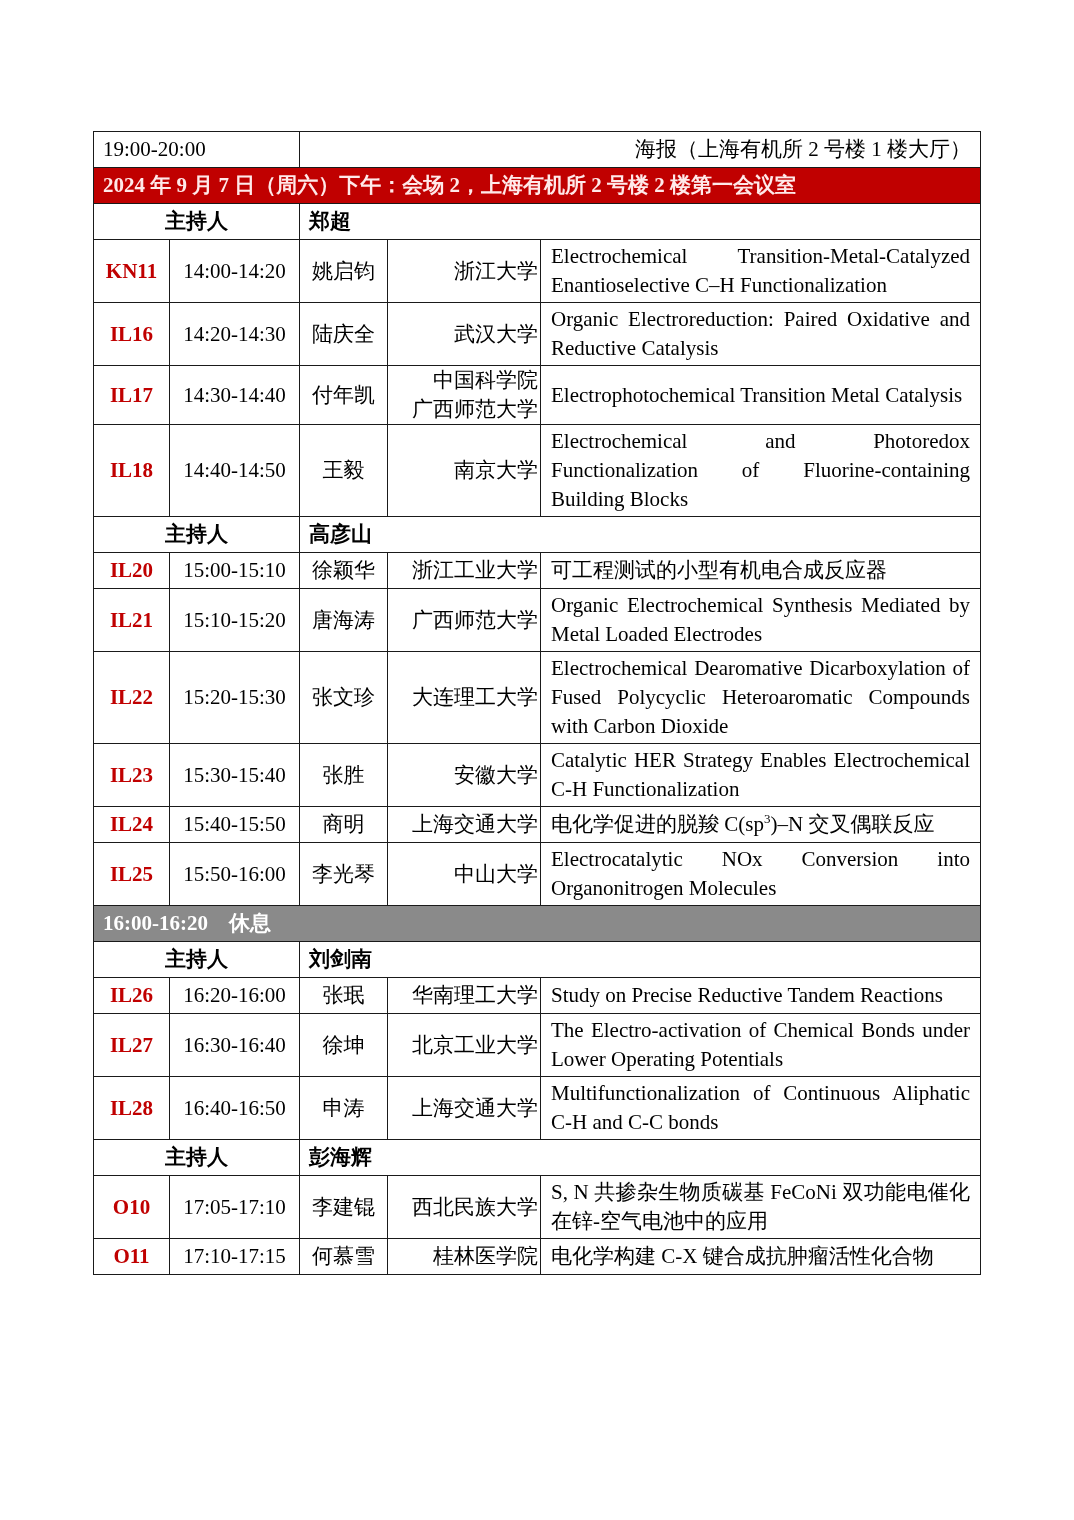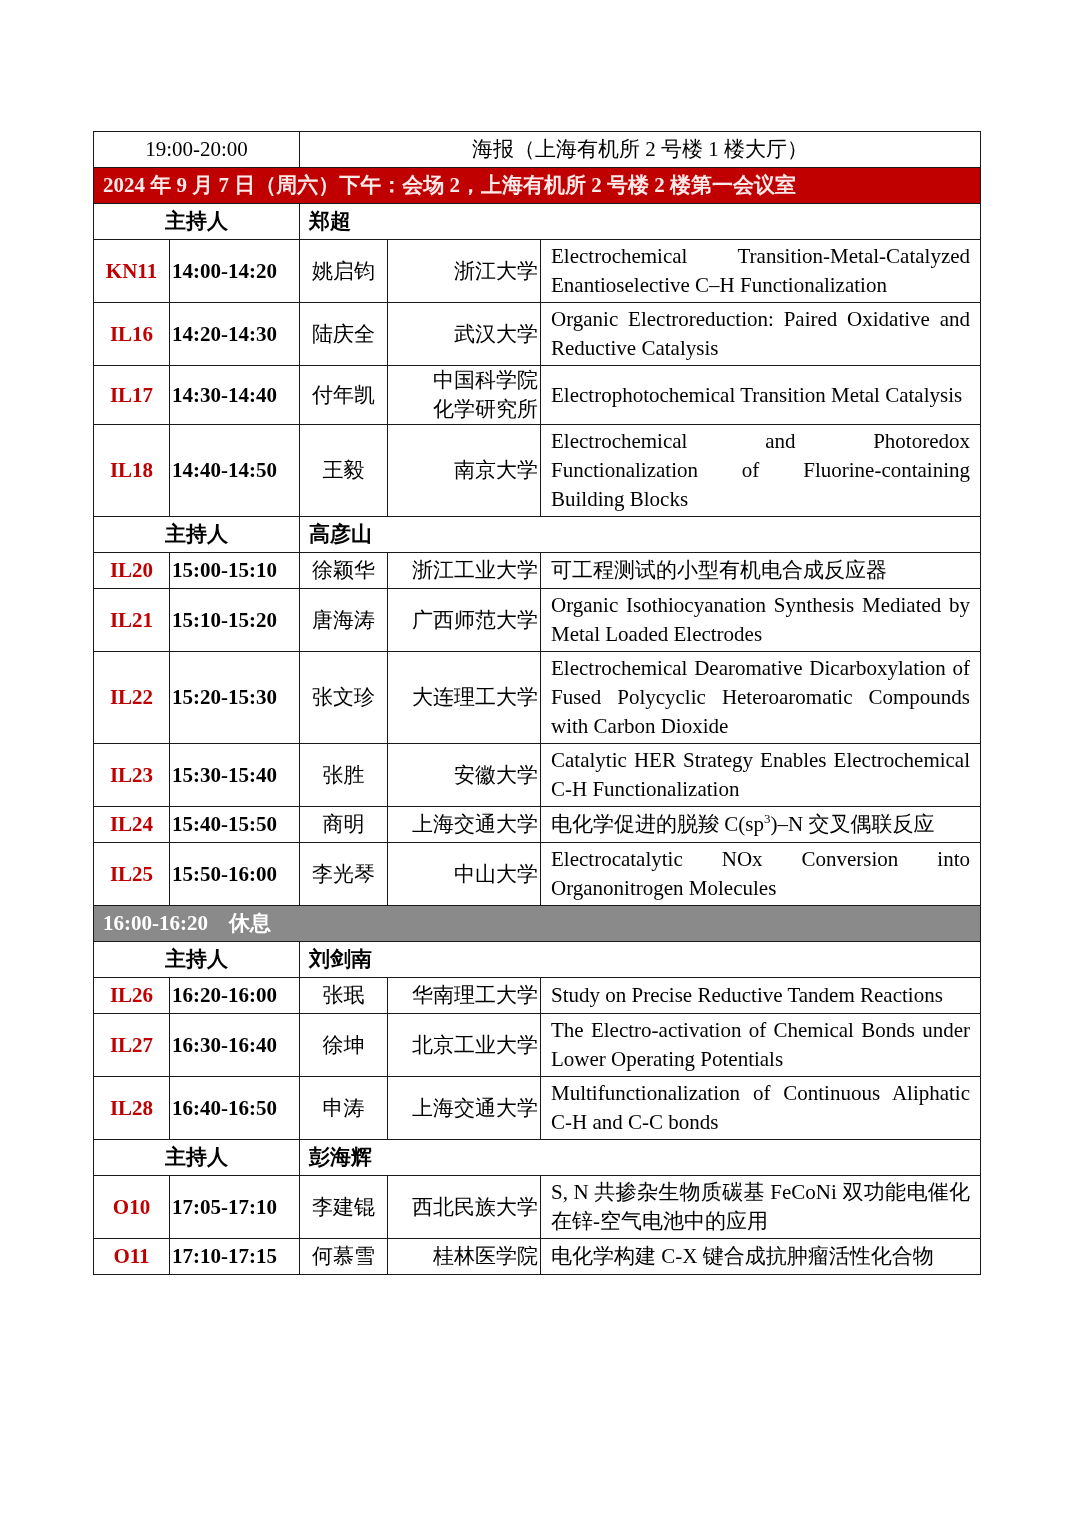--- a/index.html
+++ b/index.html
@@ -28,26 +28,26 @@
   }
   td{
     border:1px solid var(--border);
     line-height:29px;
     height:36px;
     padding:0 9px;
     vertical-align:middle;
     word-wrap:break-word;
   }
   td.c-id{color:var(--accent-red);font-weight:bold;text-align:center;padding:0 2px;}
-  td.c-time{padding:0 2px;font-weight:bold;}
+  td.c-time{text-align:center;padding:0 2px;}
   td.c-name{text-align:center;padding:0 2px;}
   td.c-univ{text-align:right;white-space:pre-line;padding:0 2px;}
   td.c-title{text-align:justify;padding:2px 10px;}
-  td.c-poster-time{text-align:center;margin-top:48px;}
-  td.c-poster-text{text-align:center;}
+  td.c-poster-time{text-align:left;margin-top:48px;}
+  td.c-poster-text{text-align:right;}
   td.c-banner{
     background:var(--banner-bg);
     color:var(--banner-text);
     font-weight:bold;
   }
   td.c-break{
     background:var(--break-bg);
     color:var(--break-text);
     font-weight:bold;
   }
@@ -92,21 +92,21 @@
     <td class="c-time">14:20-14:30</td>
     <td class="c-name">陆庆全</td>
     <td class="c-univ">武汉大学</td>
     <td class="c-title">Organic Electroreduction: Paired Oxidative and Reductive Catalysis</td>
   </tr>
         <tr>
     <td class="c-id">IL17</td>
     <td class="c-time">14:30-14:40</td>
     <td class="c-name">付年凯</td>
     <td class="c-univ">中国科学院
-化学研究所</td>
+广西师范大学</td>
     <td class="c-title">Electrophotochemical Transition Metal Catalysis</td>
   </tr>
         <tr>
     <td class="c-id">IL18</td>
     <td class="c-time">14:40-14:50</td>
     <td class="c-name">王毅</td>
     <td class="c-univ">南京大学</td>
     <td class="c-title">Electrochemical and Photoredox Functionalization of Fluorine-containing Building Blocks</td>
   </tr>
         <tr>
@@ -118,21 +118,21 @@
     <td class="c-time">15:00-15:10</td>
     <td class="c-name">徐颖华</td>
     <td class="c-univ">浙江工业大学</td>
     <td class="c-title">可工程测试的小型有机电合成反应器</td>
   </tr>
         <tr>
     <td class="c-id">IL21</td>
     <td class="c-time">15:10-15:20</td>
     <td class="c-name">唐海涛</td>
     <td class="c-univ">广西师范大学</td>
-    <td class="c-title">Organic Isothiocyanation Synthesis Mediated by Metal Loaded Electrodes</td>
+    <td class="c-title">Organic Electrochemical Synthesis Mediated by Metal Loaded Electrodes</td>
   </tr>
         <tr>
     <td class="c-id">IL22</td>
     <td class="c-time">15:20-15:30</td>
     <td class="c-name">张文珍</td>
     <td class="c-univ">大连理工大学</td>
     <td class="c-title">Electrochemical Dearomative Dicarboxylation of Fused Polycyclic Heteroaromatic Compounds with Carbon Dioxide</td>
   </tr>
         <tr>
     <td class="c-id">IL23</td>

